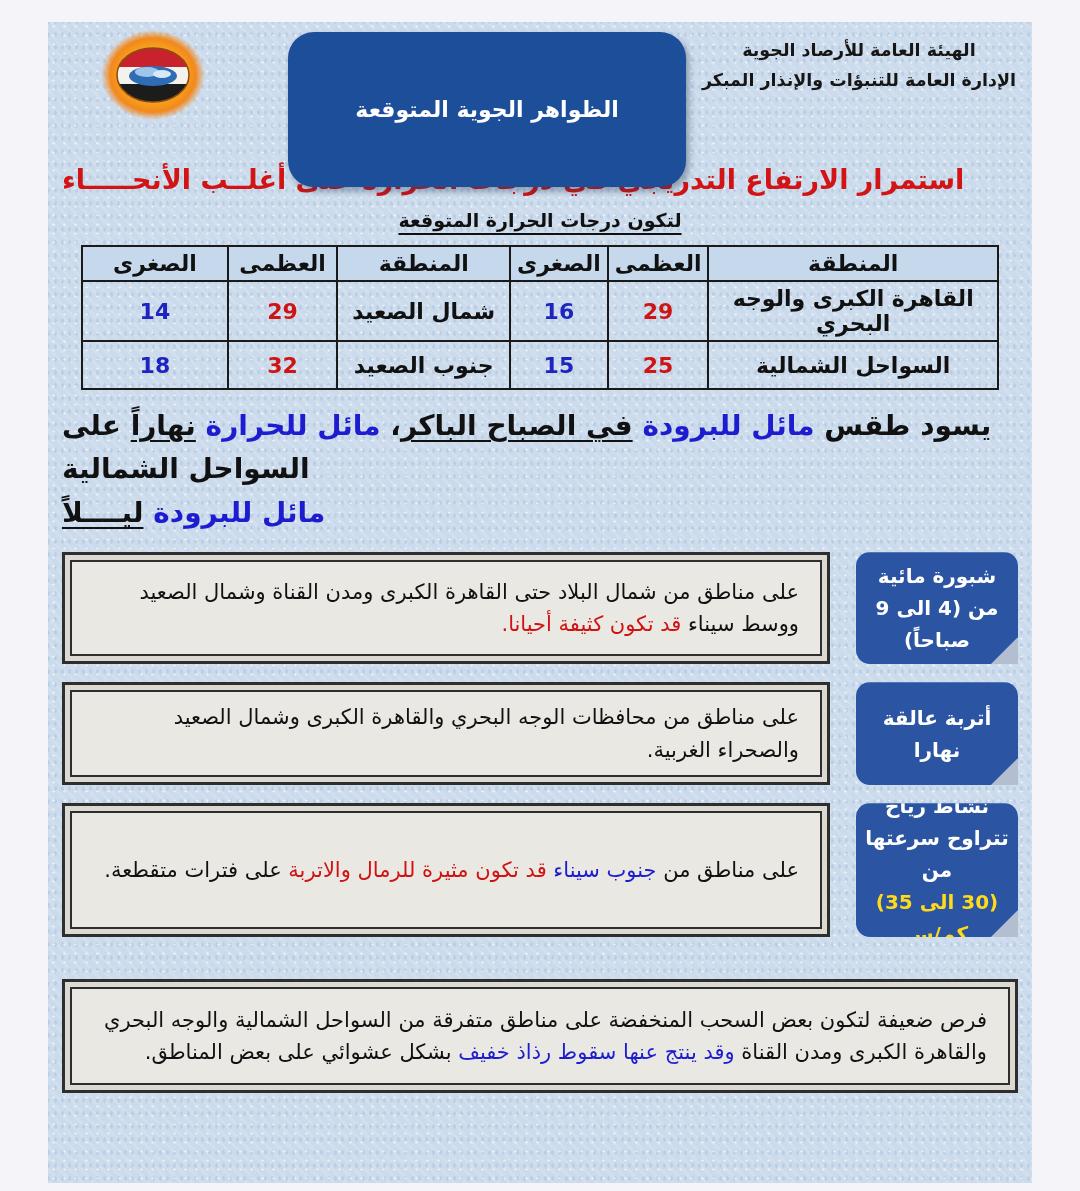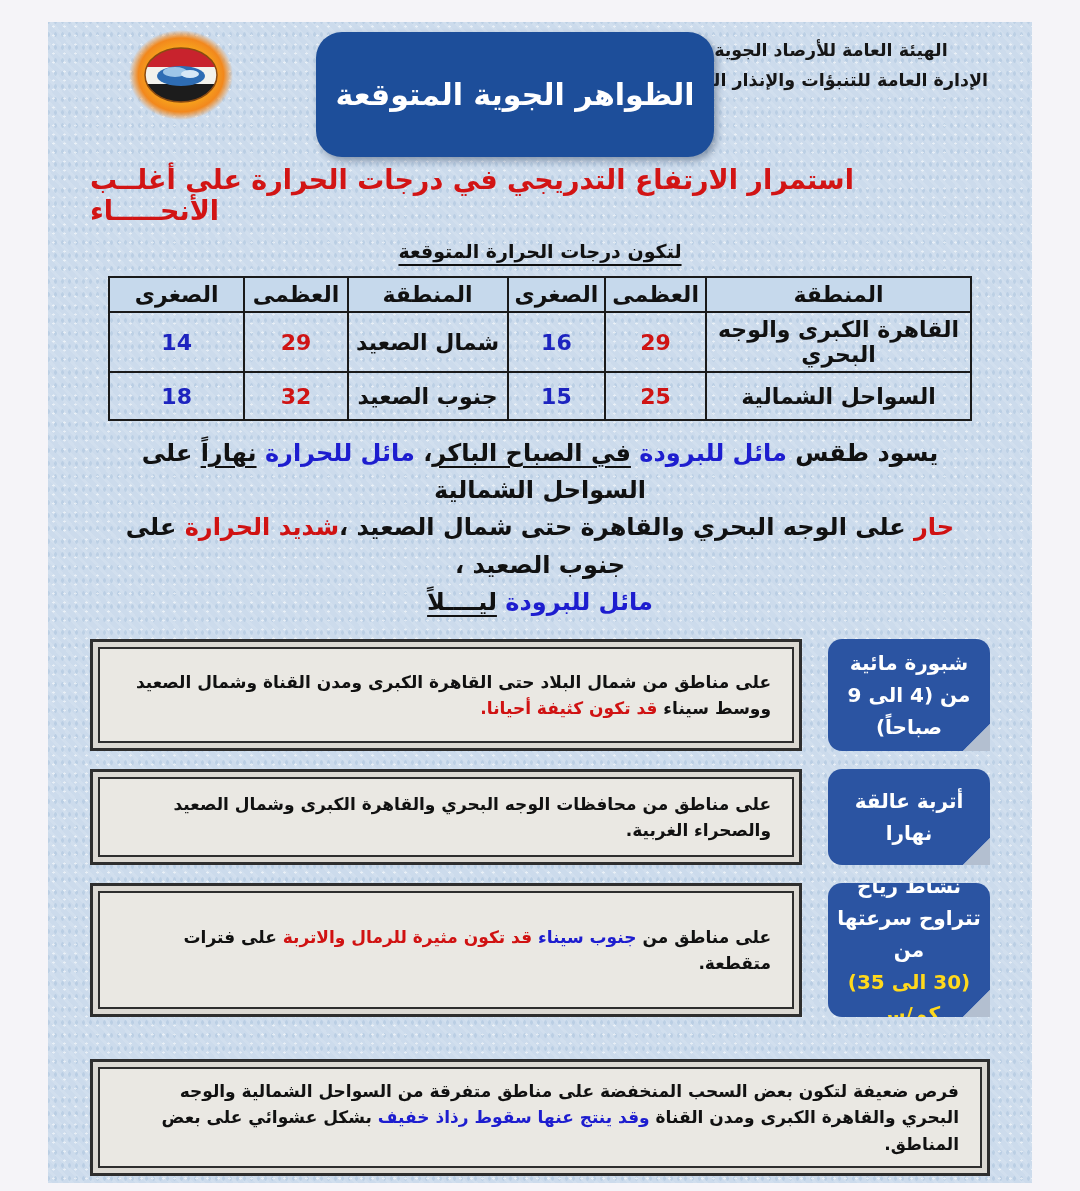--- a/index.html
+++ b/index.html
@@ -14,39 +14,39 @@
   .page {
     position:absolute; left:48px; right:48px; top:22px; bottom:8px;
     background-color:#ccdbec;
     background-image:
       radial-gradient(rgba(255,255,255,.55) 1px, transparent 1.6px),
       radial-gradient(rgba(171,195,221,.55) 1px, transparent 1.6px),
       repeating-linear-gradient(47deg, rgba(255,255,255,.10) 0 3px, transparent 3px 8px);
     background-size: 11px 9px, 7px 13px, auto;
     background-position: 0 0, 4px 6px, 0 0;
     direction:rtl;
-    padding:0 42px;
+    padding:0 14px;
     overflow:hidden;
   }
 
   
   .header { position:relative; height:142px; }
 
   .agency {
     position:absolute; top:14px; right:2px;
     text-align:center; font-weight:bold; font-size:17.5px;
     color:#161616; line-height:1.7;
   }
 
   .title-box {
-    position:absolute; top:10px; left:226px; width:398px; height:125px;
+    position:absolute; top:10px; left:226px; width:398px; height:155px;
     background:#1d4e9a;
     border-radius:26px;
     box-shadow:3px 4px 7px rgba(30,50,80,.40);
-    color:#ffffff; font-weight:bold; font-size:30px;
+    color:#ffffff; font-weight:bold; font-size:22px;
     display:flex; flex-direction:column; justify-content:center; align-items:center;
     gap:10px; text-align:center;
   }
 
   .logo { position:absolute; top:6px; right:auto; left:38px; width:106px; height:96px; }
 
   
   .headline {
     margin-top:0; text-align:left;
     color:#d21414; font-weight:bold; font-size:27px;
@@ -68,22 +68,22 @@
   .hd-max { color:#cf1414; }
   .hd-min { color:#1d24bf; }
   td.v-max { color:#cf1414; }
   td.v-min { color:#1d24bf; }
   td.region { color:#111; }
   col.c-region-r { width:32%; } col.c-max-r { width:11%; } col.c-min-r { width:10%; }
   col.c-region-l { width:19%; } col.c-max-l { width:12%; } col.c-min-l { width:16%; }
 
   
   .summary {
-    margin-top:14px; text-align:center;
-    font-weight:bold; font-size:24px; line-height:1.55; color:#111;
+    margin-top:14px; text-align:left;
+    font-weight:bold; font-size:28px; line-height:1.55; color:#111;
   }
 
   
   .seg.k { color:#111111; }
   .seg.b { color:#1d1dcf; }
   .seg.r { color:#d01212; }
   .seg.w { color:#ffffff; }
   .seg.y { color:#ffd91c; }
   .seg.u { text-decoration:underline; text-decoration-thickness:2px; text-underline-offset:5px; }
 
@@ -93,21 +93,21 @@
 
   .panel {
     flex:1;
     background:#eae8e3;
     border:3px solid #2e2e2e;
     box-shadow: inset 0 0 0 5px #dcd9d3, inset 0 0 0 7px #2e2e2e;
     padding:16px 28px;
     display:flex; align-items:center;
   }
   .panel-text {
-    width:100%; font-weight:bold; font-size:17px; line-height:1.55; text-align:start;
+    width:100%; font-weight:normal; font-size:21px; line-height:1.55; text-align:start;
   }
 
   .ribbon { position:relative; flex:0 0 174px; }
   .ribbon-box {
     position:absolute; inset:0;
     background:#2b54a2;
     border-radius:14px;
     clip-path: polygon(0 0, 100% 0, 100% calc(100% - 27px), calc(100% - 27px) 100%, 0 100%);
     display:flex; flex-direction:column; justify-content:center; align-items:center;
     font-weight:bold; font-size:20px; line-height:1.6; text-align:center;
@@ -204,21 +204,20 @@
         <td class="v-min">15</td>
         <td class="region">جنوب الصعيد</td>
         <td class="v-max">32</td>
         <td class="v-min">18</td>
       </tr>
     </tbody>
       </table>
 
     <div class="summary">
       <div><span class="seg k">يسود طقس </span><span class="seg b">مائل للبرودة </span><span class="seg k u">في الصباح الباكر</span><span class="seg k">، </span><span class="seg b">مائل للحرارة </span><span class="seg k u">نهاراً</span><span class="seg k"> على السواحل الشمالية</span></div>
-      <div><span class="seg r">حار </span><span class="seg k">على الوجه البحري والقاهرة حتى شمال الصعيد ،</span><span class="seg r">شديد الحرارة </span><span class="seg k">على جنوب الصعيد ،</span></div>
       <div><span class="seg b">مائل للبرودة </span><span class="seg k u">ليــــلاً</span></div>
     </div>
 
     <div class="sections">
 
       <div class="section-row s1">
         <div class="ribbon">
           <div class="ribbon-box">
               <span class="seg w">شبورة مائية</span>
               <span class="seg w">من (4 الى 9 صباحاً)</span>

